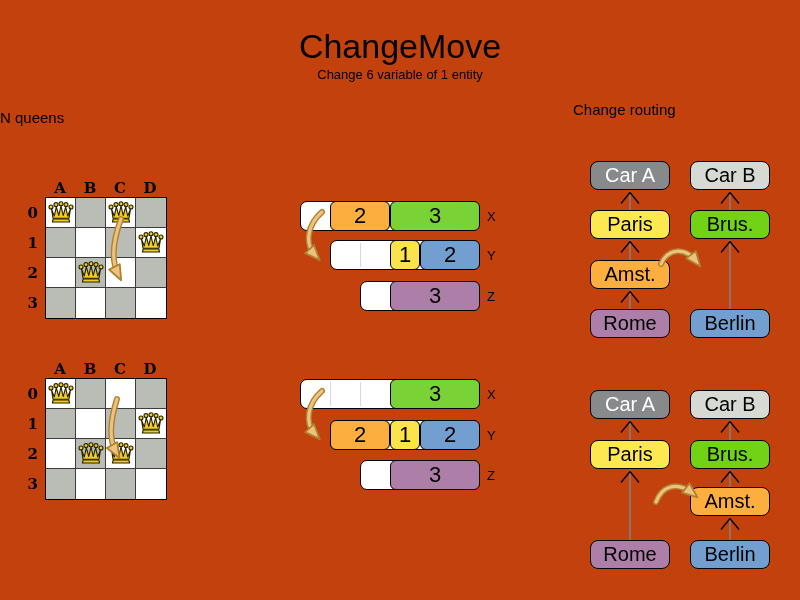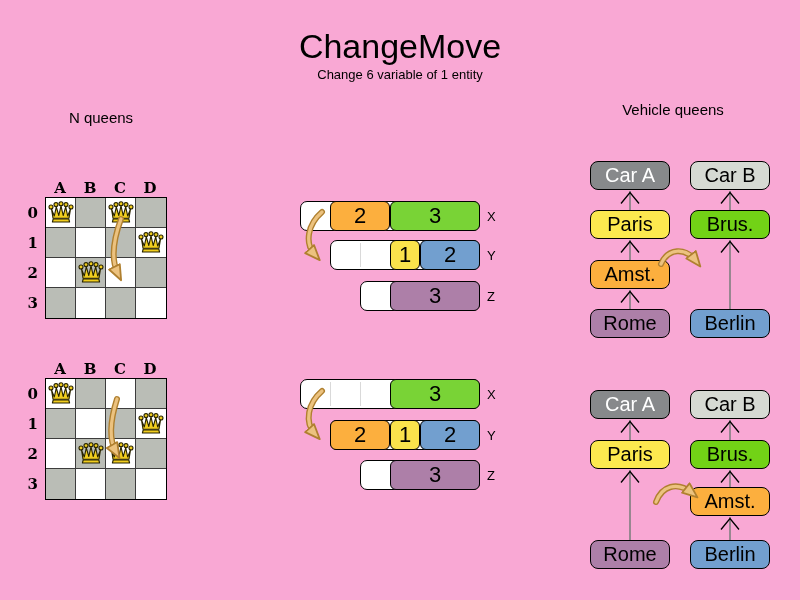--- a/index.html
+++ b/index.html
@@ -1,33 +1,33 @@
 <!DOCTYPE html>
 <html><head>
 <meta charset="utf-8">
 <style>
   html,body{margin:0;padding:0;background:#fff;}
-  #canvas{position:relative;width:800px;height:600px;background:#f9a8d4;overflow:hidden;
+  #canvas{position:relative;width:800px;height:600px;background:#c2410c;overflow:hidden;
           font-family:"Liberation Sans",sans-serif;color:#000;}
   .abs{position:absolute;}
   .title{left:0;top:26px;width:800px;text-align:center;font-size:34px;line-height:40px;}
   .subtitle{left:0;top:67px;width:800px;text-align:center;font-size:13px;}
-  .hdr{font-size:15px;line-height:19px;text-align:center;}
+  .hdr{font-size:15px;line-height:19px;}
   #overlay{position:absolute;left:0;top:0;z-index:5;pointer-events:none;}
 </style>
 </head>
 <body>
 
 <div id="canvas">
   <div class="abs title">ChangeMove</div>
   <div class="abs subtitle">Change 6 variable of 1 entity</div>
 
   <div class="abs hdr" style="left:0;top:108px;width:202px;">N queens</div>
   <div class="abs hdr" style="left:573px;top:100px;width:200px;">
-    <div>Vehicle queens</div>
+    <div>Change routing</div>
   </div>
 
   <svg id="overlay" width="800" height="600" viewBox="0 0 800 600">
     <defs>
       <marker id="movehead" markerUnits="userSpaceOnUse" markerWidth="20" markerHeight="18" refX="9" refY="7" orient="auto">
         <path id="moveheadPath" d="M1,1 L16,7 L1,13 Z" stroke-width="1.8" stroke-linejoin="round" fill="#ecc27f" stroke="#b08030"></path>
       </marker>
     </defs>
   <line x1="630" y1="210" x2="630" y2="191" stroke="#7f7f7f" stroke-width="1.6"></line>
       <path d="M621,203.5 L630,192.5 L639,203.5" fill="none" stroke="#000" stroke-width="1.3"></path>

